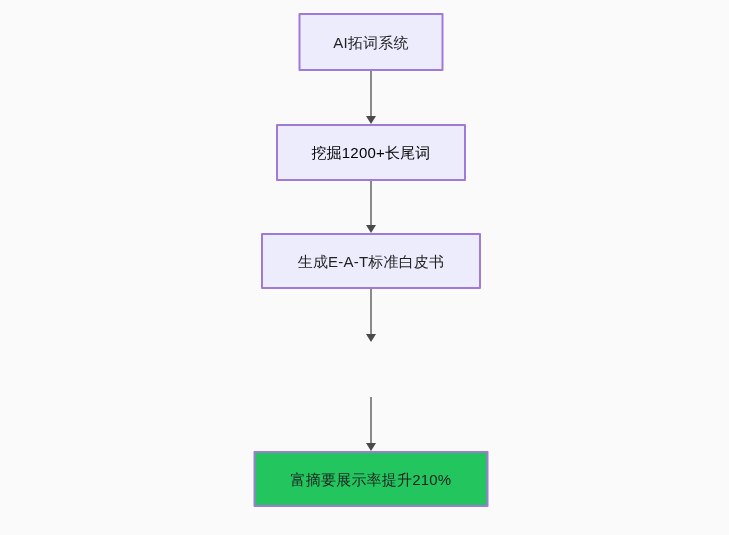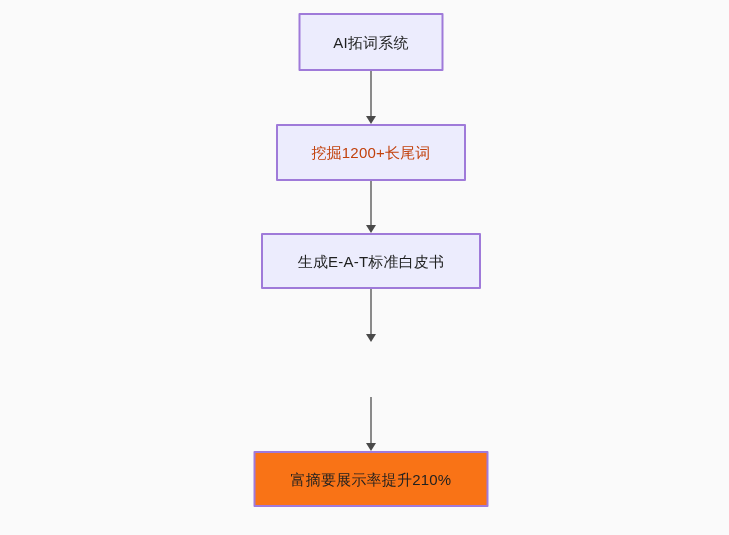--- a/index.html
+++ b/index.html
@@ -81,22 +81,22 @@
   </div>
   <div class="edge" style="left: 371px; top: 397px; height: 54px;">
     <div class="edge-line" style="height: 46px; background: rgb(138, 138, 138);"></div>
     <div class="edge-head" style="border-top-color: rgb(74, 74, 74);"></div>
   </div>
 
   <div class="node" style="left: 371px; top: 13px; width: 145px; height: 58px; background: rgb(236, 236, 253); border-color: rgb(159, 122, 217);">
     <span class="node-label" style="color: rgb(31, 32, 32);">AI拓词系统</span>
   </div>
   <div class="node" style="left: 371px; top: 124px; width: 190px; height: 57px; background: rgb(236, 236, 253); border-color: rgb(159, 122, 217);">
-    <span class="node-label" style="color: #c2410c;">挖掘1200+长尾词</span>
+    <span class="node-label" style="color: #000000;">挖掘1200+长尾词</span>
   </div>
   <div class="node" style="left: 371px; top: 233px; width: 220px; height: 56px; background: rgb(236, 236, 253); border-color: rgb(159, 122, 217);">
     <span class="node-label" style="color: rgb(31, 32, 32);">生成E-A-T标准白皮书</span>
   </div>
-  <div class="node" style="left: 371px; top: 451px; width: 235px; height: 56px; background: #f97316; border-color: rgb(159, 122, 217);">
+  <div class="node" style="left: 371px; top: 451px; width: 235px; height: 56px; background: #22c55e; border-color: rgb(159, 122, 217);">
     <span class="node-label" style="color: rgb(31, 32, 32);">富摘要展示率提升210%</span>
   </div>
 
 </div>
 
 </body></html>

